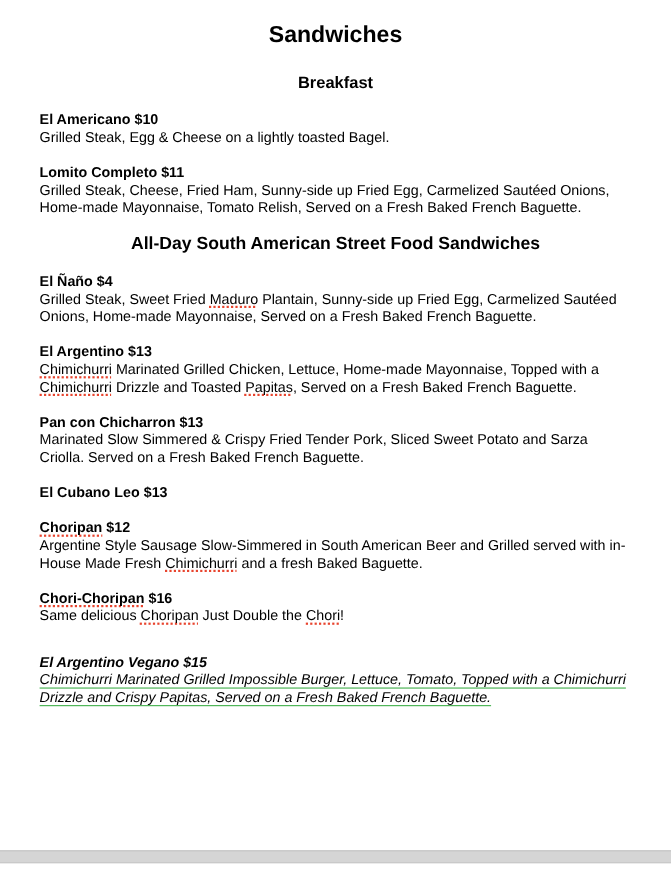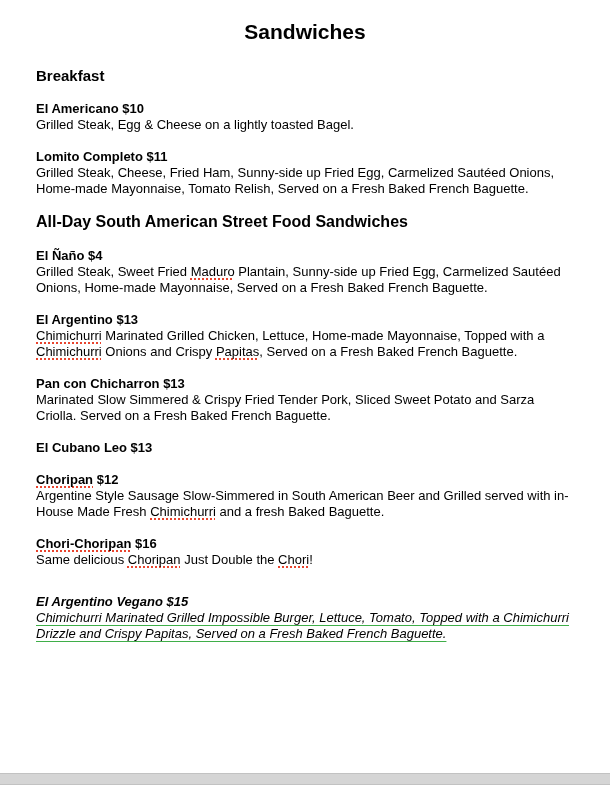--- a/index.html
+++ b/index.html
@@ -18,20 +18,21 @@
     background: #ffffff;
     overflow: hidden;
   }
   .page-title {
     font-size: 21px; font-weight: bold;
     text-align: center;
     margin: 0 0 23px 0;
   }
   .section-heading {
     font-size: 16px; font-weight: bold;
+    text-align: center;
     margin: 0 0 17px 0;
   }
   .menu-section:first-child .section-heading { font-size: 15px; }
   .menu-section + .menu-section .section-heading { margin-top: 14px; }
   p { margin: 0; font-size: 13px; line-height: 16px; }
   .item-name { font-weight: bold; }
   .menu-item { margin-bottom: 16px; }
   .menu-item.extra-gap { margin-top: 26px; font-style: italic; }
   .seg-bold { font-weight: bold; }
   .mark-red {
@@ -76,21 +77,21 @@
         </div>
       </section>
       <section class="menu-section">
         <h2 class="section-heading">All-Day South American Street Food Sandwiches</h2>
         <div class="menu-item">
           <p class="item-name"><span>El Ñaño $4</span></p>
           <p class="item-desc"><span>Grilled Steak, Sweet Fried </span><span class="mark-red">Maduro</span><span> Plantain, Sunny-side up Fried Egg, Carmelized Sautéed Onions, Home-made Mayonnaise, Served on a Fresh Baked French Baguette.</span></p>
         </div>
         <div class="menu-item">
           <p class="item-name"><span>El Argentino $13</span></p>
-          <p class="item-desc"><span class="mark-red">Chimichurri</span><span> Marinated Grilled Chicken, Lettuce, Home-made Mayonnaise, Topped with a </span><span class="mark-red">Chimichurri</span><span> Onions and Crispy </span><span class="mark-red">Papitas</span><span>, Served on a Fresh Baked French Baguette.</span></p>
+          <p class="item-desc"><span class="mark-red">Chimichurri</span><span> Marinated Grilled Chicken, Lettuce, Home-made Mayonnaise, Topped with a </span><span class="mark-red">Chimichurri</span><span> Drizzle and Toasted </span><span class="mark-red">Papitas</span><span>, Served on a Fresh Baked French Baguette.</span></p>
         </div>
         <div class="menu-item">
           <p class="item-name"><span>Pan con Chicharron $13</span></p>
           <p class="item-desc"><span>Marinated Slow Simmered &amp; Crispy Fried Tender Pork, Sliced Sweet Potato and Sarza Criolla. Served on a Fresh Baked French Baguette.</span></p>
         </div>
         <div class="menu-item">
           <p class="item-name"><span>El Cubano Leo $13</span></p>
         </div>
         <div class="menu-item">
           <p class="item-name"><span class="mark-red">Choripan</span><span> $12</span></p>

